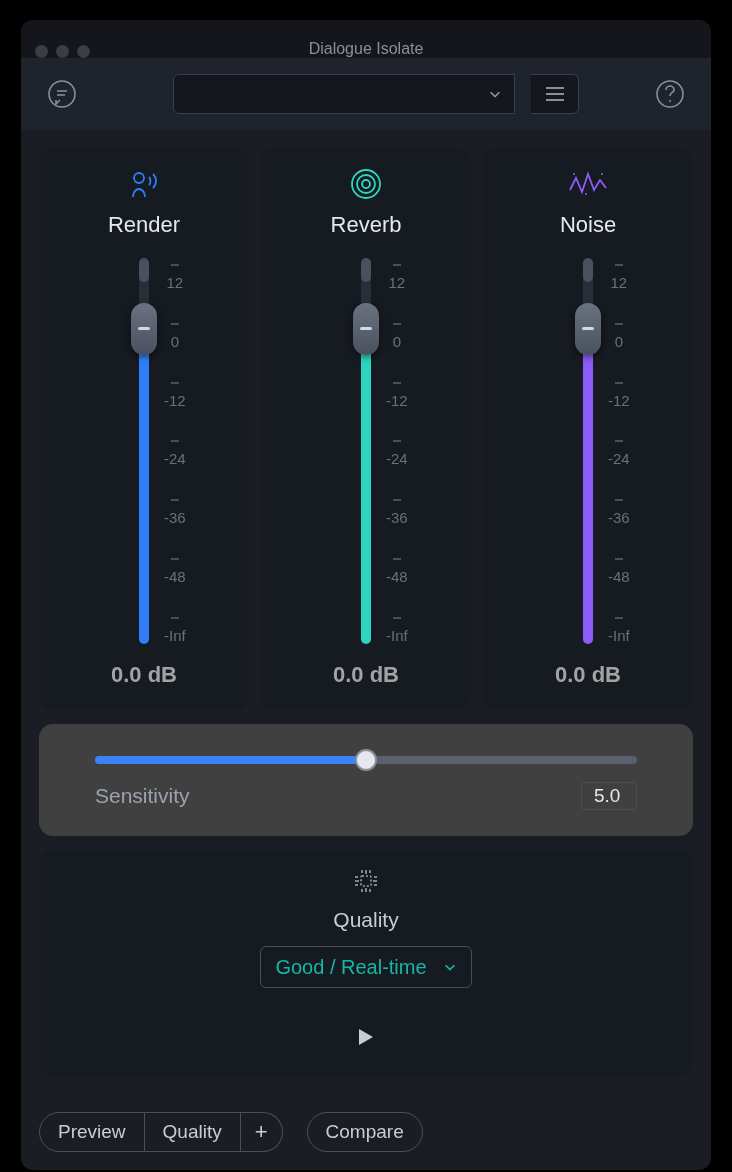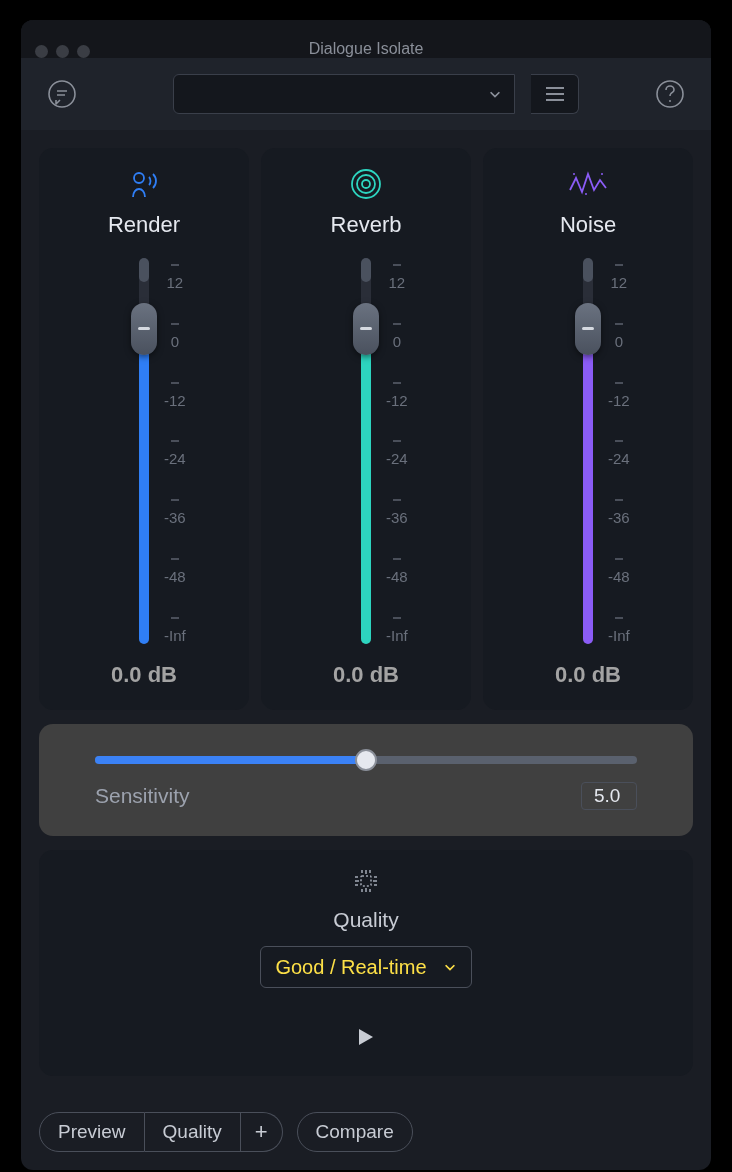--- a/index.html
+++ b/index.html
@@ -39,25 +39,25 @@
 .sens-track { position: relative; height: 8px; background: #5a616e; border-radius: 4px; margin-bottom: 18px; }
 .sens-fill { position: absolute; left: 0; top: 0; bottom: 0; background: #3b82f6; border-radius: 4px; }
 .sens-thumb { position: absolute; top: 50%; transform: translate(-50%, -50%); width: 22px; height: 22px; background: #e5e8ef; border: 2px solid #8a8f99; border-radius: 50%; cursor: pointer; }
 .sens-label-row { display: flex; justify-content: space-between; align-items: center; }
 .sens-label { color: #9ca2ae; font-size: 21px; }
 .sens-value-box { border: 1px solid #4a4f5a; border-radius: 4px; padding: 2px 12px; color: #e5e8ef; font-size: 19px; min-width: 56px; text-align: left; }
 
 .quality-panel { margin-top: 14px; background: #161a21; border-radius: 14px; padding: 18px 22px; display: flex; align-items: center; gap: 14px; justify-content: center; flex-direction: column; }
 .quality-icon { color: #9ca2ae; display:flex; }
 .quality-label { color: #c8ccd4; font-size: 21px; }
-.quality-select { flex: 0 0 auto; height: 42px; border: 1px solid #4a4f5a; border-radius: 6px; display: flex; align-items: center; padding: 0 14px; gap: 16px; color: #fde047; font-size: 20px; cursor: pointer; }
+.quality-select { flex: 0 0 auto; height: 42px; border: 1px solid #4a4f5a; border-radius: 6px; display: flex; align-items: center; padding: 0 14px; gap: 16px; color: #14b8a6; font-size: 20px; cursor: pointer; }
 .quality-spacer { flex: 1; }
 .play-button { width: 42px; height: 42px; display: flex; align-items: center; justify-content: center; color: #c8ccd4; cursor: pointer; }
 
-.footer { padding: 18px; display: flex; gap: 14px; }
+.footer { padding: 18px; display: flex; gap: 24px; }
 .btn-group { display: flex; }
 .btn { height: 40px; border: 1px solid #4a4f5a; background: transparent; color: #c8ccd4; font-size: 19px; padding: 0 18px; display: flex; align-items: center; cursor: pointer; }
 .btn-group .btn:first-child { border-radius: 20px 0 0 20px; }
 .btn-group .btn:not(:first-child) { border-left: none; }
 .btn-group .btn:last-child { border-radius: 0 20px 20px 0; }
 .btn-single { border-radius: 20px; }
 .btn-plus { padding: 0 14px; font-size: 22px; }
 .footer-spacer { flex: 1; }
 .btn-render { background: #4a5160; border: 1px solid #5a616e; border-radius: 20px; color: #e5e8ef; font-weight: 500; padding: 0 26px; }
 

